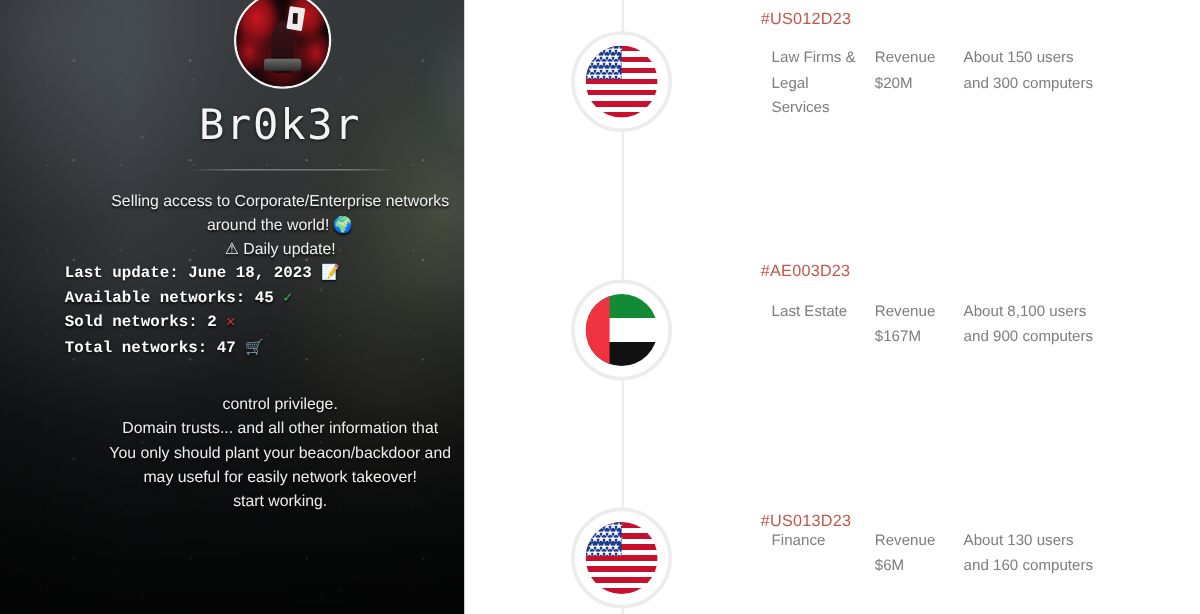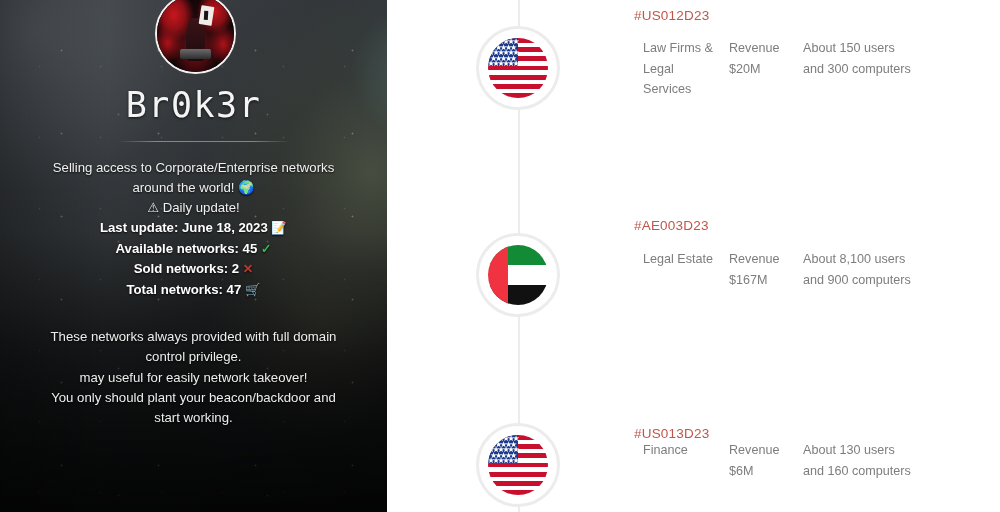--- a/index.html
+++ b/index.html
@@ -58,20 +58,21 @@
     position: absolute;
     inset: 0;
     background:
       linear-gradient(to bottom, rgba(0,0,0,0) 45%, rgba(0,0,0,0.45) 78%, rgba(0,0,0,0.72) 100%),
       linear-gradient(to right, rgba(0,0,0,0.30) 0%, rgba(0,0,0,0) 28%);
   }
   .sb-content {
     position: absolute;
     inset: 0;
     z-index: 4;
+    margin-left: 40px;
   }
 
   
   .avatar {
     position: absolute;
     left: 155px;
     top: -7px;
     width: 77px;
     height: 77px;
     border-radius: 50%;
@@ -163,26 +164,26 @@
     line-height: 20px;
     text-shadow: 0 1px 2px rgba(0,0,0,0.8);
   }
   .pitch .ln { display: block; white-space: nowrap; }
 
   .stats {
     position: absolute;
     left: 14px;
     top: 218px;
     width: 359px;
-    text-align: center;
     color: #ffffff;
     font-size: 13.2px;
     font-weight: bold;
     line-height: 19.5px;
     text-shadow: 0 1px 2px rgba(0,0,0,0.85);
+    font-family: Liberation Mono, monospace;
   }
   .stats .ln { display: block; white-space: nowrap; }
   .ico { font-size: 12.5px; }
   .ico-check { color: #2fbf4a; font-weight: bold; }
   .ico-x { color: #c0392b; font-weight: bold; }
 
   .terms {
     position: absolute;
     left: 14px;
     top: 327px;
@@ -359,24 +360,24 @@
           <span>Sold networks: 2</span>
           <span class="ico ico-x">✕</span>
         </span>
         <span class="ln">
           <span>Total networks: 47</span>
           <span class="ico">🛒</span>
         </span>
       </div>
 
       <div class="terms">
-        <span class="ln">These networks always provided with full domain</span>
         <span class="ln">control privilege.</span>
+        <span class="ln">Domain trusts... and all other information that</span>
+        <span class="ln">You only should plant your beacon/backdoor and</span>
         <span class="ln">may useful for easily network takeover!</span>
-        <span class="ln">You only should plant your beacon/backdoor and</span>
         <span class="ln">start working.</span>
       </div>
 
     </div>
   </div>
 
   <div class="panel">
     <div class="timeline-line"></div>
     <div id="entries">
         <div class="entry" style="top: 0px;">
@@ -429,21 +430,21 @@
           <div class="flag-ring" style="left: 89px; top: 233px;">
             <div class="flag flag-ae">
               <div class="s-green"></div>
               <div class="s-white"></div>
               <div class="s-black"></div>
               <div class="band-red"></div>
             </div>
           </div>
           <div class="listing-id" style="left: 247px; top: 218px;">#AE003D23</div>
           <div class="cols" style="left: 256px; top: 249px;">
-            <div class="col col-industry">Legal Estate</div>
+            <div class="col col-industry">Last Estate</div>
             <div class="col col-revenue">
               <div>Revenue</div>
               <div>$167M</div>
             </div>
             <div class="col col-size">About 8,100 users and 900 computers</div>
           </div>
         </div>
         <div class="entry" style="top: 0px;">
           <div class="flag-ring" style="left: 89px; top: 423px;">
             <div class="flag flag-us">

